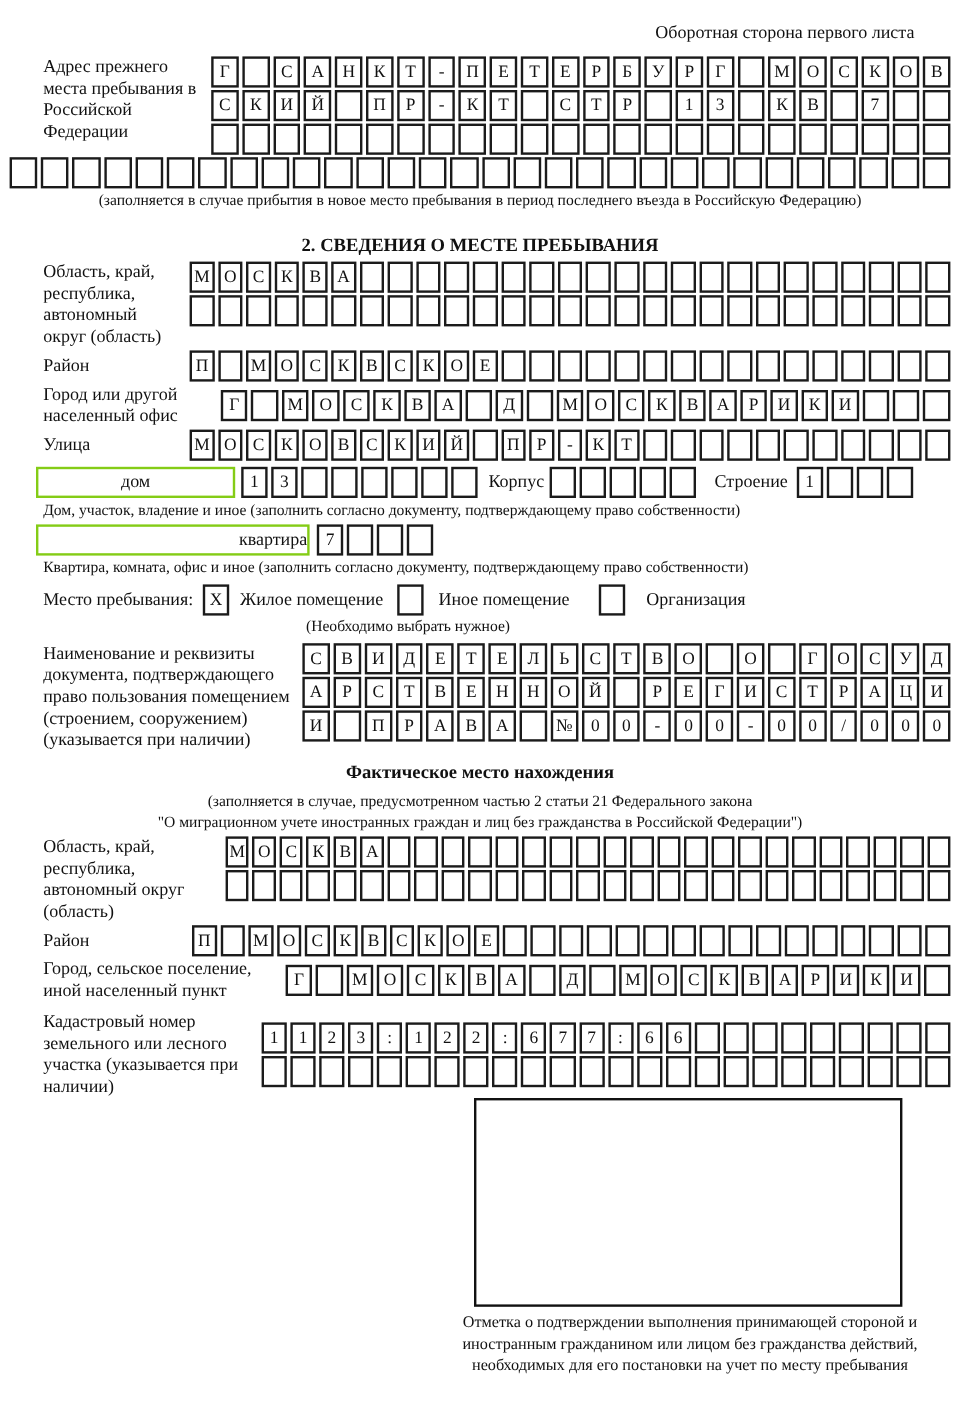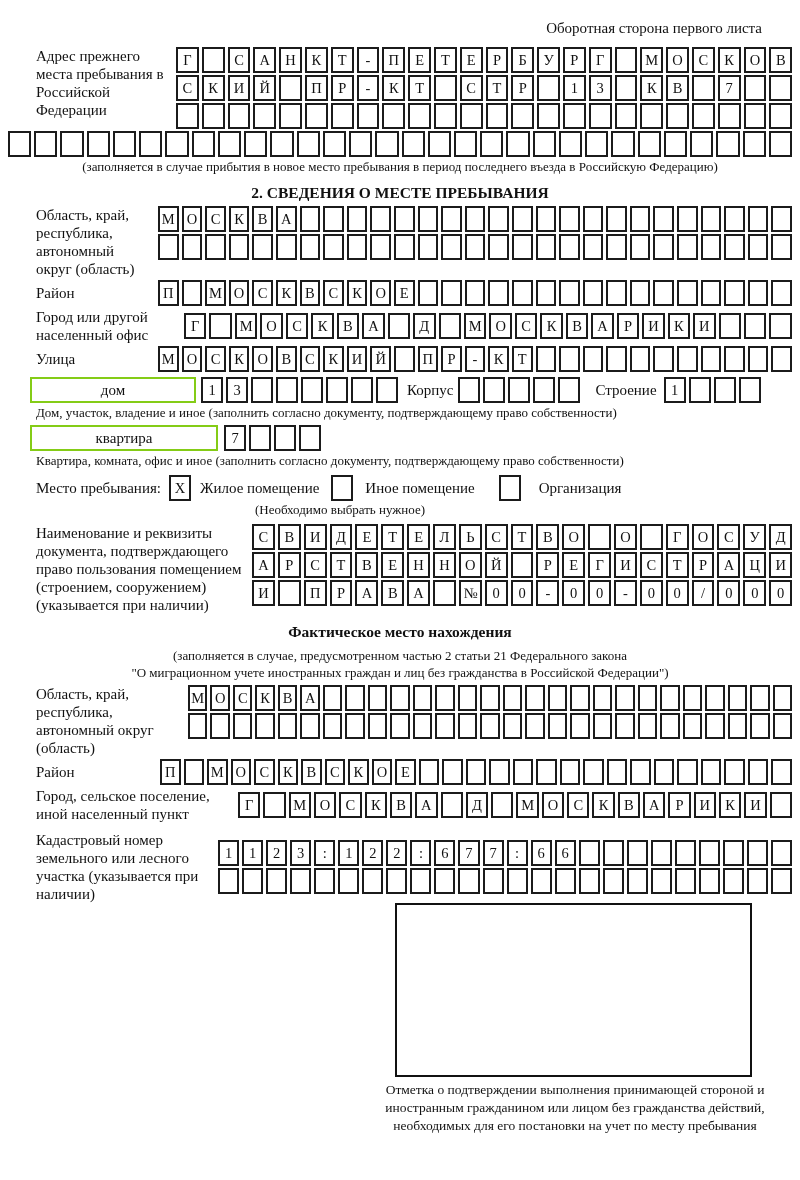--- a/index.html
+++ b/index.html
@@ -13,21 +13,21 @@
   .boxes{display:flex;gap:3px;height:26px;flex:1;}
   .boxes .cell{flex:1;}
   .cell{border:2px solid #1b1b1b;box-sizing:border-box;height:26px;display:flex;align-items:center;justify-content:center;font-size:14.5px;background:#fff;}
   .boxgroup{display:flex;gap:3px;height:26px;flex:none;}
   .boxgroup .cell{width:22px;flex:none;}
   .fullrow{margin:2px 8px 0 8px;display:flex;gap:3px;height:26px;}
   .fullrow .cell{flex:1;}
   .cap{font-size:13px;line-height:16px;}
   .cap.center{text-align:center;margin:2px 8px 0 8px;}
   .cap.left{margin:2px 8px 0 36px;}
-  .sec-title{margin-top:8px;text-align:center;font-weight:bold;font-size:15.5px;line-height:19px;}
+  .sec-title{margin-top:20px;text-align:center;font-weight:bold;font-size:15.5px;line-height:19px;}
   .widebox{border:2px solid #84cc16;box-sizing:border-box;height:26px;display:flex;align-items:center;justify-content:center;font-size:15px;flex:none;}
   .hrow{display:flex;align-items:center;margin-left:30px;margin-right:8px;}
   .inline-label{font-size:15px;flex:none;}
   .stayrow{display:flex;align-items:center;margin-left:36px;margin-right:8px;margin-top:6px;}
   .stayrow .cell{width:22px;flex:none;}
   .note-center{width:680px;text-align:center;font-size:13px;line-height:16px;margin-top:1px;}
   .fact-caps{text-align:center;font-size:13px;line-height:17px;margin-top:6px;}
   .stamp-box{width:357px;height:174px;border:2px solid #111;box-sizing:border-box;margin-left:395px;margin-top:0;}
   .stamp-cap{width:460px;margin-left:345px;margin-top:4px;text-align:center;font-size:13.5px;line-height:18px;}
   .w134{width:134px;} .w116{width:116px;} .w142{width:142px;} .w210{width:210px;}
@@ -353,21 +353,21 @@
     <div class="boxgroup">
         <span class="cell">1</span>
         <span class="cell"></span>
         <span class="cell"></span>
         <span class="cell"></span>
       </div>
   </div>
   <div class="cap left">Дом, участок, владение и иное (заполнить согласно документу, подтверждающему право собственности)</div>
 
   <div class="hrow mt4">
-    <div class="widebox" style="width:188px;">
+    <div class="widebox" style="width:228px;justify-content:flex-end;">
         <span>квартира</span>
       </div>
     <div class="boxgroup" style="margin-left:6px;">
         <span class="cell">7</span>
         <span class="cell"></span>
         <span class="cell"></span>
         <span class="cell"></span>
       </div>
   </div>
   <div class="cap left">Квартира, комната, офис и иное (заполнить согласно документу, подтверждающему право собственности)</div>

